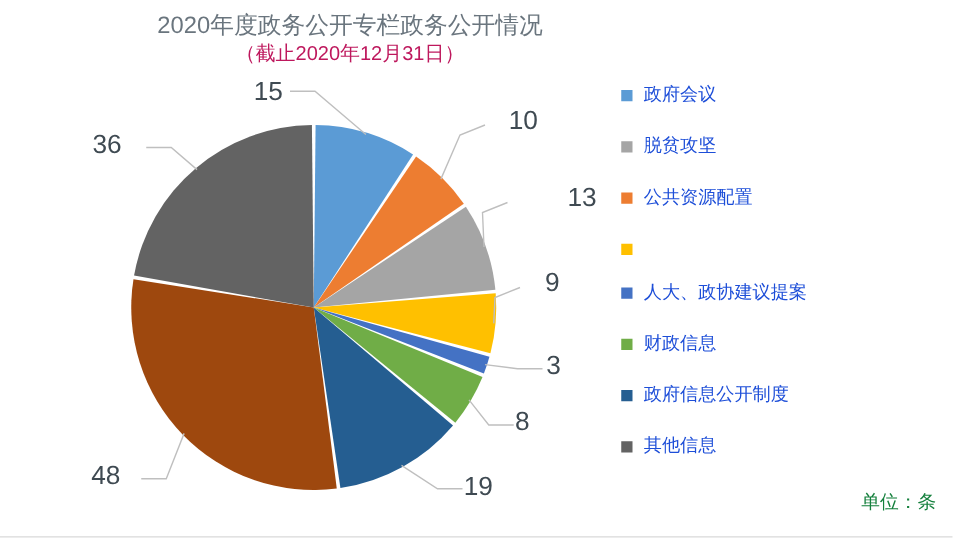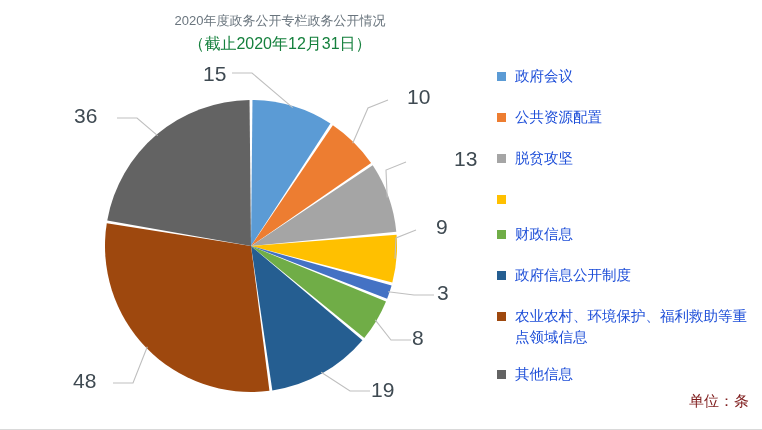--- a/index.html
+++ b/index.html
@@ -12,24 +12,24 @@
     box-sizing:border-box;
     border-bottom:1px solid #d9d9d9;
   }
   #chart-root{position:absolute;left:0;top:0;width:762px;height:429px;}
 
   
   .title-block{
     position:absolute;left:0;top:8px;width:560px;text-align:center;
   }
   .chart-title{
-    font-size:13px;color:#6a757e;line-height:25px;white-space:nowrap;
+    font-size:19px;color:#6a757e;line-height:25px;white-space:nowrap;
   }
   .chart-subtitle{
-    font-size:16px;color:#15803d;line-height:22px;white-space:nowrap;
+    font-size:16px;color:#be185d;line-height:22px;white-space:nowrap;
   }
 
   
   .pie-area{position:absolute;left:0;top:0;width:500px;height:339px;}
   .pie-svg{position:absolute;left:0;top:0;}
 
   
   .data-label{
     position:absolute;font-size:21px;color:#3f4a52;
     letter-spacing:0px;line-height:21px;white-space:nowrap;
@@ -44,21 +44,21 @@
   }
   .legend-item.tight{margin-bottom:16px;}
   .legend-swatch{
     width:9px;height:9px;flex:0 0 9px;margin-top:6px;margin-right:9px;
   }
   .legend-text{
     font-size:14.5px;color:#1d4ed8;line-height:21px;
   }
   .unit-label{
     position:absolute;left:497px;top:392px;width:252px;
-    text-align:right;font-size:15px;color:#7f1d1d;
+    text-align:right;font-size:15px;color:#15803d;
   }
 </style>
 </head>
 <body>
 
 <div id="chart-root">
 
   <div class="title-block">
     <div class="chart-title">2020年度政务公开专栏政务公开情况</div>
     <div class="chart-subtitle">（截止2020年12月31日）</div>
@@ -101,41 +101,41 @@
         <div class="data-label" style="left: 74px; top: 105px;">36</div>
       </div>
   </div>
 
   <div class="legend" id="legend">
       <div class="legend-item">
         <span class="legend-swatch" style="background: rgb(91, 155, 213);"></span>
         <span class="legend-text">政府会议</span>
       </div>
       <div class="legend-item">
+        <span class="legend-swatch" style="background: rgb(165, 165, 165);"></span>
+        <span class="legend-text">脱贫攻坚</span>
+      </div>
+      <div class="legend-item">
         <span class="legend-swatch" style="background: rgb(237, 125, 49);"></span>
         <span class="legend-text">公共资源配置</span>
       </div>
       <div class="legend-item">
-        <span class="legend-swatch" style="background: rgb(165, 165, 165);"></span>
-        <span class="legend-text">脱贫攻坚</span>
+        <span class="legend-swatch" style="background: rgb(255, 192, 0);"></span>
       </div>
       <div class="legend-item">
-        <span class="legend-swatch" style="background: rgb(255, 192, 0);"></span>
+        <span class="legend-swatch" style="background: rgb(68, 114, 196);"></span>
+        <span class="legend-text">人大、政协建议提案</span>
       </div>
       <div class="legend-item">
         <span class="legend-swatch" style="background: rgb(112, 173, 71);"></span>
         <span class="legend-text">财政信息</span>
       </div>
       <div class="legend-item">
         <span class="legend-swatch" style="background: rgb(37, 94, 145);"></span>
         <span class="legend-text">政府信息公开制度</span>
-      </div>
-      <div class="legend-item tight">
-        <span class="legend-swatch" style="background: rgb(158, 72, 14);"></span>
-        <span class="legend-text">农业农村、环境保护、福利救助等重点领域信息</span>
       </div>
       <div class="legend-item tight">
         <span class="legend-swatch" style="background: rgb(99, 99, 99);"></span>
         <span class="legend-text">其他信息</span>
       </div>
     </div>
 
   <div class="unit-label">单位：条</div>
 
 </div>

